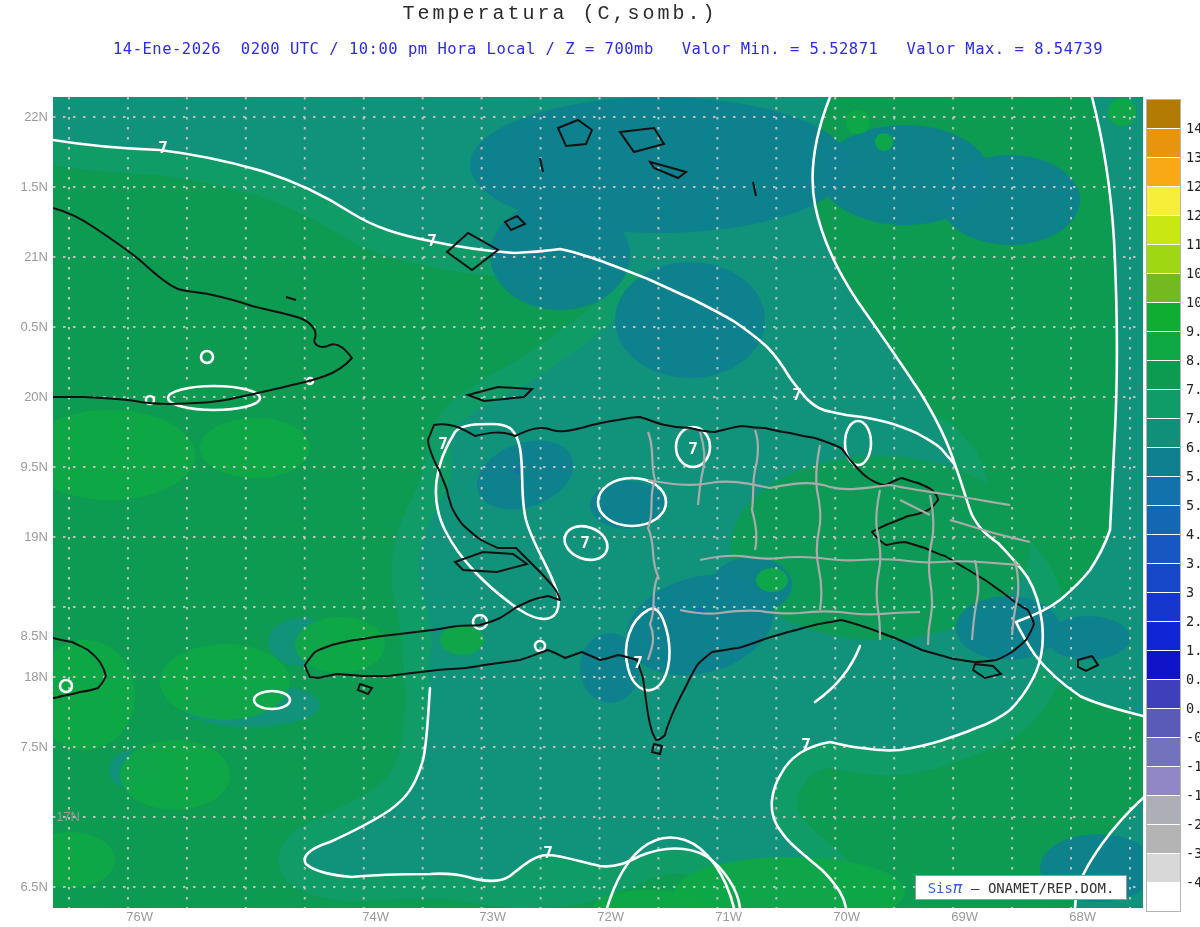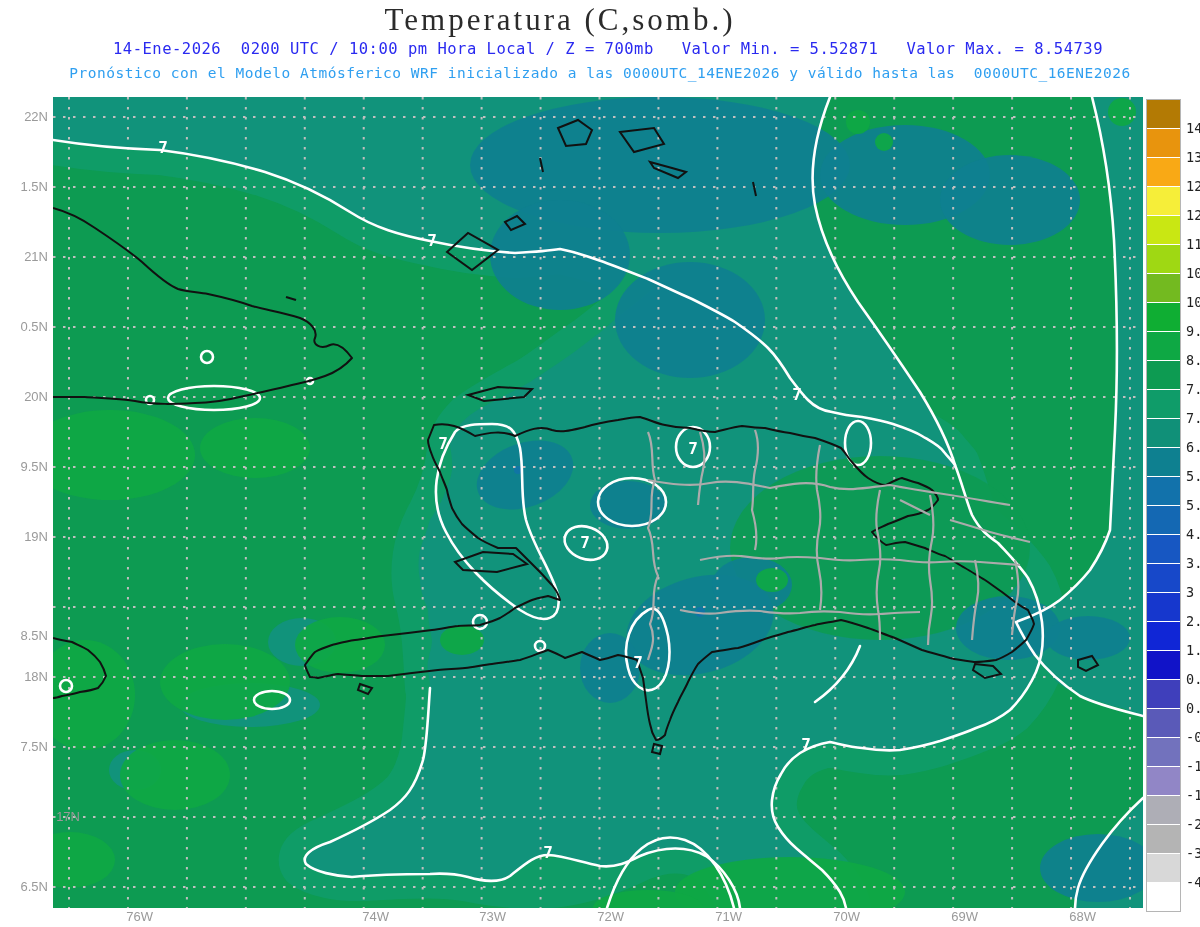--- a/index.html
+++ b/index.html
@@ -1,20 +1,20 @@
 <!DOCTYPE html>
 <html style="--bg: #ffffff; --title-c: #2b2b2b; --sub1-c: #2a2af0; --sub2-c: #2f9ff0; --axis-c: #9a9a9a; --grid-c: #bfbfbf; --coast-c: #111111; --prov-c: #ababab; --wc-c: #ffffff; --c1: #0d9b52; --c2: #0f9c69; --c3: #11937b; --c4: #0e8090; --c5: #0ea844; --wm-brand: #2e5df0; --wm-text: #333333;"><head>
 <meta charset="utf-8">
 <style>
   html,body{margin:0;padding:0;background:#fff;}
   .page{position:relative;width:1200px;height:927px;background:var(--bg,#fff);
         font-family:"Liberation Sans",sans-serif;overflow:hidden;}
   .title{position:absolute;top:2px;left:0;width:1120px;text-align:center;
-         font-size:31px;letter-spacing:3px;color:var(--title-c,#2b2b2b);
-         font-family:Liberation Serif, serif;}
+         font-size:20px;letter-spacing:3px;color:var(--title-c,#2b2b2b);
+         font-family:Liberation Mono, monospace;}
   .sub{position:absolute;width:1200px;text-align:center;white-space:pre;
        font-family:"DejaVu Sans Mono",monospace;}
   .sub1{top:40px;font-size:15.5px;color:var(--sub1-c,#2a2af0);letter-spacing:0.5px;margin-left:8px;}
   .sub1 span{margin:0 14px;}
   .sub2{top:65px;font-size:14.5px;color:var(--sub2-c,#2f9ff0);letter-spacing:0.5px;}
   .map-svg{position:absolute;left:53px;top:97px;width:1090px;height:811px;}
   .axis-label{position:absolute;font-size:13px;color:var(--axis-c,#9a9a9a);
               font-family:"Liberation Sans",sans-serif;}
   .ylab{left:0;width:48px;text-align:right;}
   .xlab{width:50px;text-align:right;top:909px;}
@@ -45,21 +45,20 @@
 </style>
 </head>
 <body>
 
 <div class="page">
 
   <div class="title">Temperatura (C,somb.)</div>
 
   <div class="sub sub1"><span>14-Ene-2026  0200 UTC / 10:00 pm Hora Local / Z = 700mb</span><span>Valor Min. = 5.52871</span><span>Valor Max. = 8.54739</span></div>
 
-  <div class="sub sub2">Pronóstico con el Modelo Atmósferico WRF inicializado a las 0000UTC_14ENE2026 y válido hasta las  0000UTC_16ENE2026</div>
 
   <svg class="map-svg" viewBox="53 97 1090 811">
 
     <rect x="53" y="97" width="1090" height="811" class="c1"></rect>
 
     <path class="c2band" d="M53,140 C90,146 130,149 160,150 C200,155 235,163 265,172 C300,183 325,196 350,212 C375,228 392,233 430,241 C455,247 485,251 515,253 C535,252 548,250 560,249 C585,254 608,261 648,279 C670,289 680,294 692,299 C710,308 722,314 735,322 C748,331 760,340 768,348 C778,358 784,368 790,378 C796,386 802,394 808,400 C816,408 824,411 832,412 C844,415 852,416 862,417 C874,419 884,421 893,424 C905,428 914,431 922,436 C932,442 940,446 944,452 C948,457 952,461 955,465 C962,483 966,500 972,515 C980,530 988,536 998,543 C1010,556 1020,566 1028,578 C1036,592 1040,606 1042,622 C1044,640 1042,658 1036,672 C1028,690 1020,700 1010,710 C1000,718 988,724 976,728 C965,733 952,737 940,741 C927,745 913,748 900,750 C887,751 874,750 862,748 C850,747 840,744 830,742 C818,744 808,748 800,753 C791,759 785,766 781,774 C776,782 773,791 772,800 C771,810 773,819 778,827 C783,835 789,842 796,848 C805,856 814,863 822,870 C829,877 835,884 840,892 C843,897 845,902 846,908 M740,908 C738,890 724,868 706,856 C688,846 664,846 640,856 C615,868 590,878 560,882 C530,886 500,883 470,877 C440,871 400,874 365,876 C340,877 315,872 305,864 C300,856 310,848 330,840 C355,828 385,815 405,795 C420,778 426,755 428,730 C430,710 432,695 430,688 C428,660 428,630 420,600 C412,570 418,540 432,515 C444,492 450,470 452,450 C454,438 458,430 470,418 C485,406 505,396 530,382 C548,371 566,356 590,340 C606,328 630,308 645,295"></path>
 
     <path class="c3" d="M53,97 L830,97
          C817,130 808,168 815,205 C822,240 838,272 858,302 C878,330 900,362 920,392 C936,418 948,442 955,465
          C962,483 972,515 998,543 C1018,562 1036,592 1043,623 C1046,648 1044,658 1037,673 C1028,691 1020,701 1011,711 C1000,719 988,725 977,729 C965,734 953,738 941,742 C928,746 914,749 901,751 C888,752 875,751 863,749 C851,748 841,745 831,743
@@ -298,14 +297,15 @@
       <span class="cbar-lab" style="top: 671px;">0.9</span>
       <span class="cbar-lab" style="top: 700px;">0.2</span>
       <span class="cbar-lab" style="top: 729px;">-0.5</span>
       <span class="cbar-lab" style="top: 758px;">-1.2</span>
       <span class="cbar-lab" style="top: 787px;">-1.9</span>
       <span class="cbar-lab" style="top: 816px;">-2.6</span>
       <span class="cbar-lab" style="top: 845px;">-3.3</span>
       <span class="cbar-lab" style="top: 874px;">-4</span>
     </div>
 
+  <div class="wmark"><span class="wm-brand">Sis</span><span class="wm-pi">π</span><span class="wm-dash"> – </span><span class="wm-org">ONAMET/REP.DOM.</span></div>
 
 </div>
 
 </body></html>

